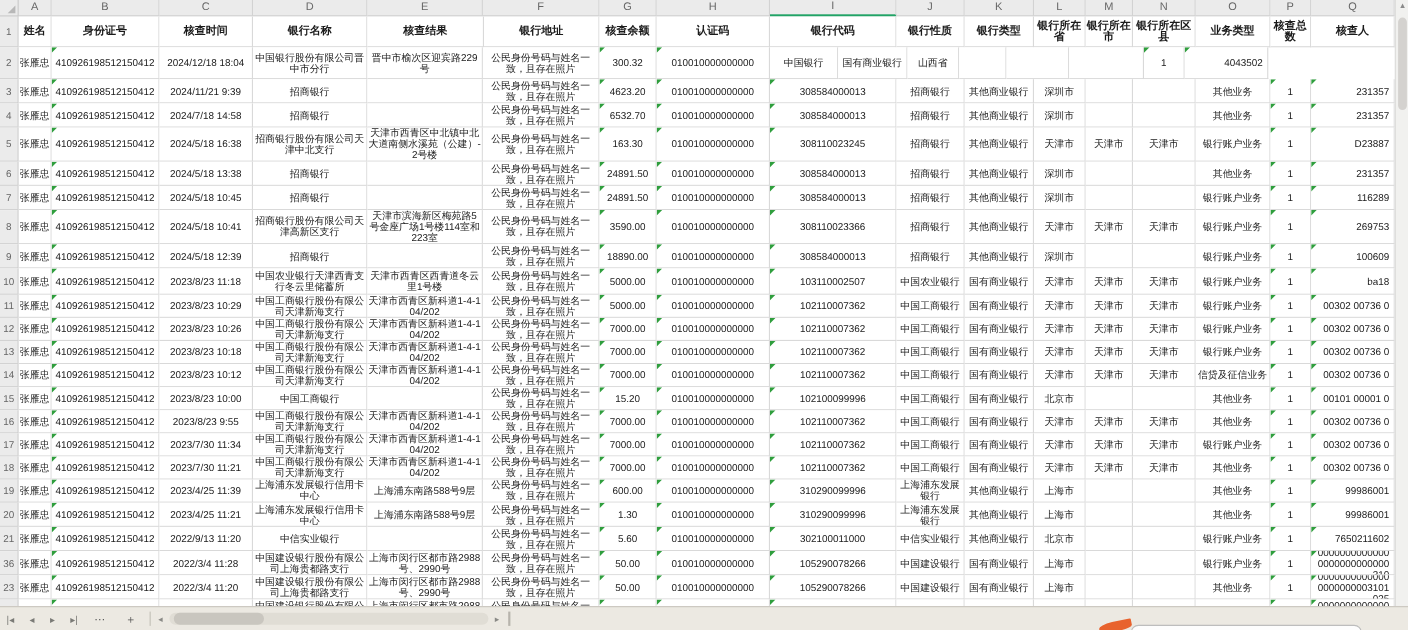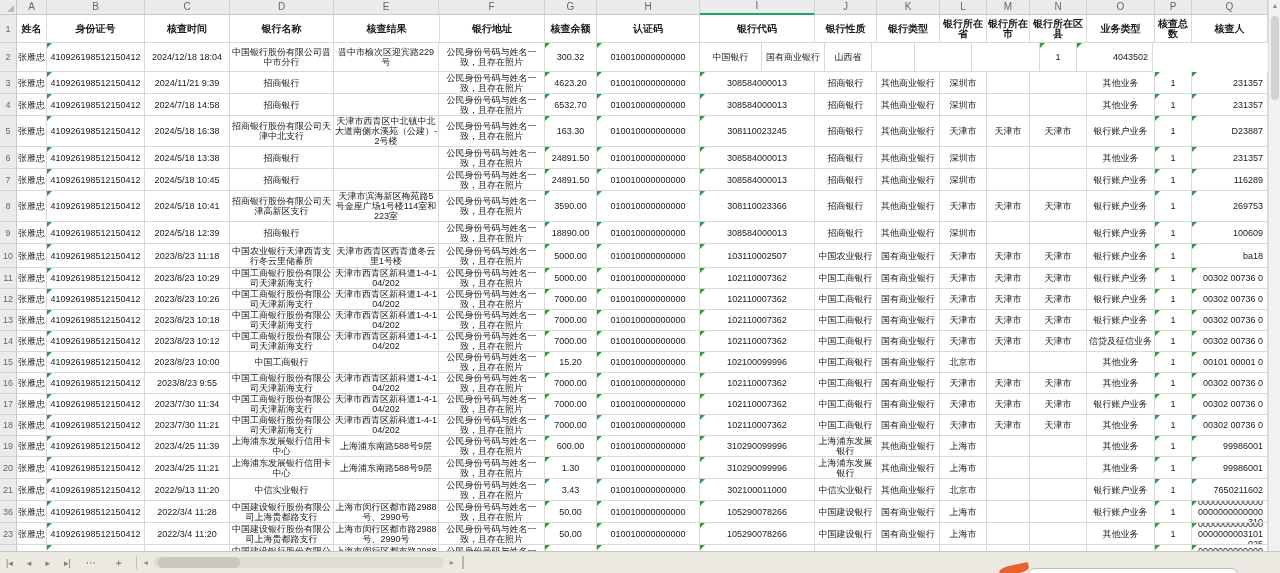--- a/index.html
+++ b/index.html
@@ -1293,21 +1293,21 @@
           <div class="cell" style="width: 104px;">
             <span>中信实业银行</span>
           </div>
           <div class="cell" style="width: 105px;">
             <span></span>
           </div>
           <div class="cell" style="width: 106px;">
             <span>公民身份号码与姓名一致，且存在照片</span>
           </div>
           <div class="cell" style="width: 52px;">
-            <span>3.43</span>
+            <span>5.60</span>
             <span class="flag" style="border-top-color: rgb(47, 158, 61);"></span>
           </div>
           <div class="cell" style="width: 103px;">
             <span>010010000000000</span>
             <span class="flag" style="border-top-color: rgb(47, 158, 61);"></span>
           </div>
           <div class="cell" style="width: 115px;">
             <span>302100011000</span>
             <span class="flag" style="border-top-color: rgb(47, 158, 61);"></span>
           </div>

